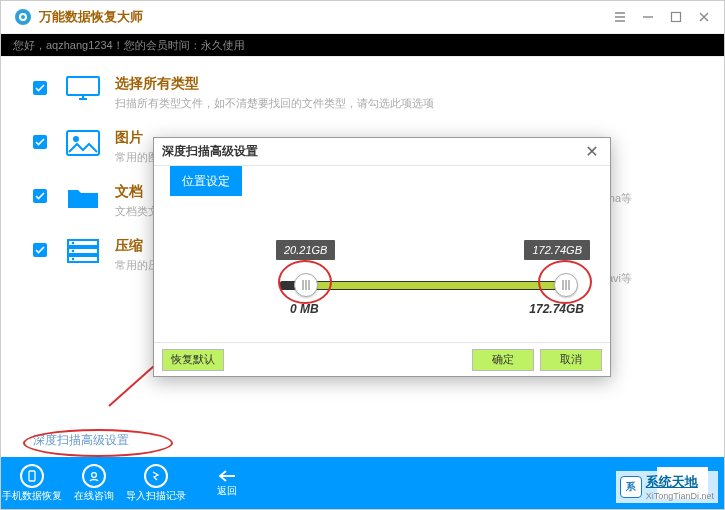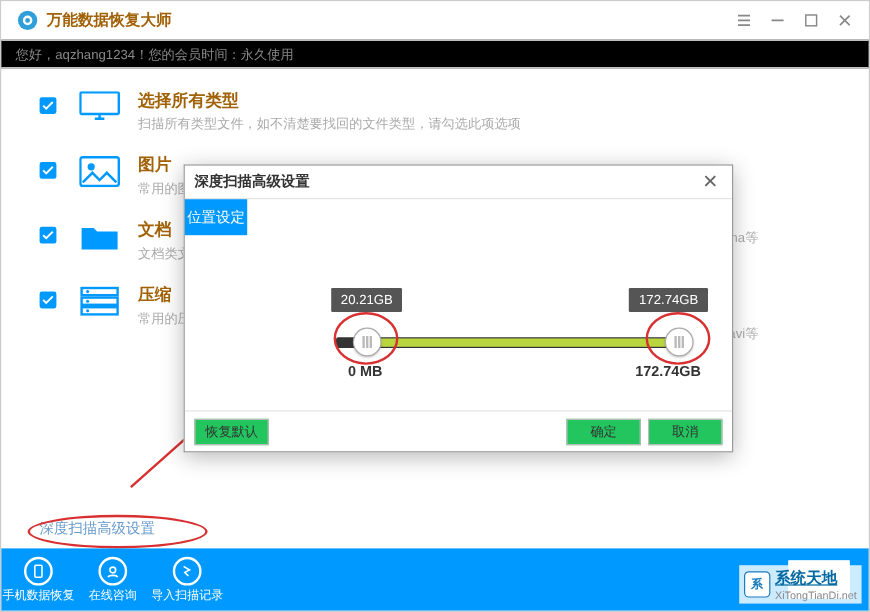--- a/index.html
+++ b/index.html
@@ -33,44 +33,44 @@
     .bot-back { width: 220px; display: flex; flex-direction: column; align-items: flex-start; justify-content: center; padding-left: 30px; color: #fff; gap: 1px; }
     .bot-back span { font-size: 10px; }
     .bot-spacer { flex: 1; }
     .bot-next { align-self: center; margin-right: 16px; height: 32px; background: #fff; color: #0099ff; padding: 0 18px; display: flex; align-items: center; font-size: 13px; cursor: pointer; border: 1px solid #fff; }
     
     .modal { position: absolute; left: 152px; top: 136px; width: 458px; height: 240px; background: #fff; border: 1px solid #999; box-shadow: 0 4px 18px rgba(0,0,0,0.3); }
     .modal-head { height: 28px; display: flex; align-items: center; padding: 0 8px; border-bottom: 1px solid #e5e5e5; }
     .modal-title { font-size: 12px; font-weight: bold; color: #333; flex: 1; }
     .modal-close { width: 20px; text-align: center; color: #666; cursor: pointer; }
     .modal-tabs { display: flex; height: 30px; }
-    .tab { padding: 0 2px; display: flex; align-items: center; font-size: 12px; background: #0099ff; color: #fff; position: relative; }
+    .tab { padding: 0 12px; display: flex; align-items: center; font-size: 12px; background: #0099ff; color: #fff; position: relative; margin-left: 16px; }
     .tab::after { content:''; position: absolute; bottom: -6px; left: 50%; margin-left: -6px; border: 6px solid transparent; border-top-color: #0099ff; }
     
-    .slider-area { position: relative; height: 130px; }
+    .slider-area { position: relative; height: 130px; font-style: italic; }
     .slider-track { position: absolute; left: 126px; right: 38px; top: 85px; height: 9px; background: #333; border-radius: 2px; }
     .slider-fill  { position: absolute; left: 150px; right: 42px; top: 86px; height: 7px; background: #b9d63f; }
     .slider-hand  { position: absolute; top: 77px; width: 24px; height: 24px; background: #fff; border: 1px solid #aaa; border-radius: 50%; box-shadow: 0 1px 2px rgba(0,0,0,0.2); display:flex; align-items:center; justify-content:center; cursor:grab; }
     .slider-hand::before { content:''; width: 2px; height: 10px; background:#bbb; box-shadow: -3px 0 #bbb, 3px 0 #bbb; }
     .slider-h-left  { left: 140px; }
     .slider-h-right { right: 32px; }
     .slider-tip { position: absolute; top: 44px; background: #555; color: #fff; font-size: 11px; padding: 4px 8px; border-radius: 1px; }
     .slider-tip::after { content:''; position:absolute; bottom:-5px; left:50%; margin-left:-5px; border:5px solid transparent; border-top-color:#555; }
     .tip-left  { left: 122px; }
     .tip-right { right: 20px; }
     .slider-lbl { position: absolute; top: 106px; font-size: 12px; font-weight: bold; color: #333; }
     .lbl-left  { left: 136px; }
     .lbl-right { right: 26px; }
     .ring { position: absolute; border: 2px solid #d83030; border-radius: 50%; pointer-events:none; }
     .ring-left  { left: 124px; top: 64px; width: 54px; height: 44px; }
     .ring-right { right: 18px; top: 64px; width: 54px; height: 44px; }
     
     .modal-foot { position:absolute; bottom:0; left:0; right:0; height: 34px; border-top: 1px solid #e5e5e5; display:flex; align-items:center; padding: 0 8px; gap: 6px; }
     .mf-spacer { flex: 1; }
-    .mbtn { height: 22px; min-width: 62px; border: 1px solid #bbb; background: #22c55e; font-size: 11px; color: #333; display:flex; align-items:center; justify-content:center; cursor:pointer; }
+    .mbtn { height: 22px; min-width: 62px; border: 1px solid #bbb; background: #bef264; font-size: 11px; color: #333; display:flex; align-items:center; justify-content:center; cursor:pointer; }
     
     .arrow-svg { position:absolute; left: 80px; top: 260px; width: 190px; height: 150px; pointer-events:none; }
     
     .watermark { position:absolute; right: 6px; bottom: 6px; display:flex; align-items:center; gap:4px; font-size: 10px; color:#555; background: rgba(255,255,255,0.8); padding: 2px 4px; }
     .watermark .wm-ic { width: 22px; height: 22px; background:#fff; border:1px solid #1a7bbd; border-radius:4px; display:flex; align-items:center; justify-content:center; color:#1a7bbd; font-weight:bold; font-size:10px; }
     .watermark b { font-size: 13px; color:#0369a1;text-decoration:underline; }
     .watermark small { color:#888; font-size:9px; display:block; }
   </style>
 </head>
 <body>
@@ -249,20 +249,26 @@
     <span>在线咨询</span>
   </div>
   <div class="bot-item">
     <div class="bot-icon">
         <svg width="12" height="12" viewBox="0 0 12 12">
           <path d="M3 2l5 3-4 2 3 3" fill="none" stroke="#fff" stroke-width="1.3"></path>
         </svg>
       </div>
     <span>导入扫描记录</span>
   </div>
+  <div class="bot-back">
+    <svg width="20" height="14" viewBox="0 0 20 14">
+        <path d="M9 2L3 7l6 5M3 7h15" fill="none" stroke="#fff" stroke-width="1.8"></path>
+      </svg>
+    <span>返回</span>
+  </div>
   <div class="bot-spacer"></div>
   <div class="bot-next">下</div>
 </div>
 
 <div class="watermark">
   <div class="wm-ic">系</div>
   <div>
     <b>系统天地</b>
     <small>XiTongTianDi.net</small>
   </div>

